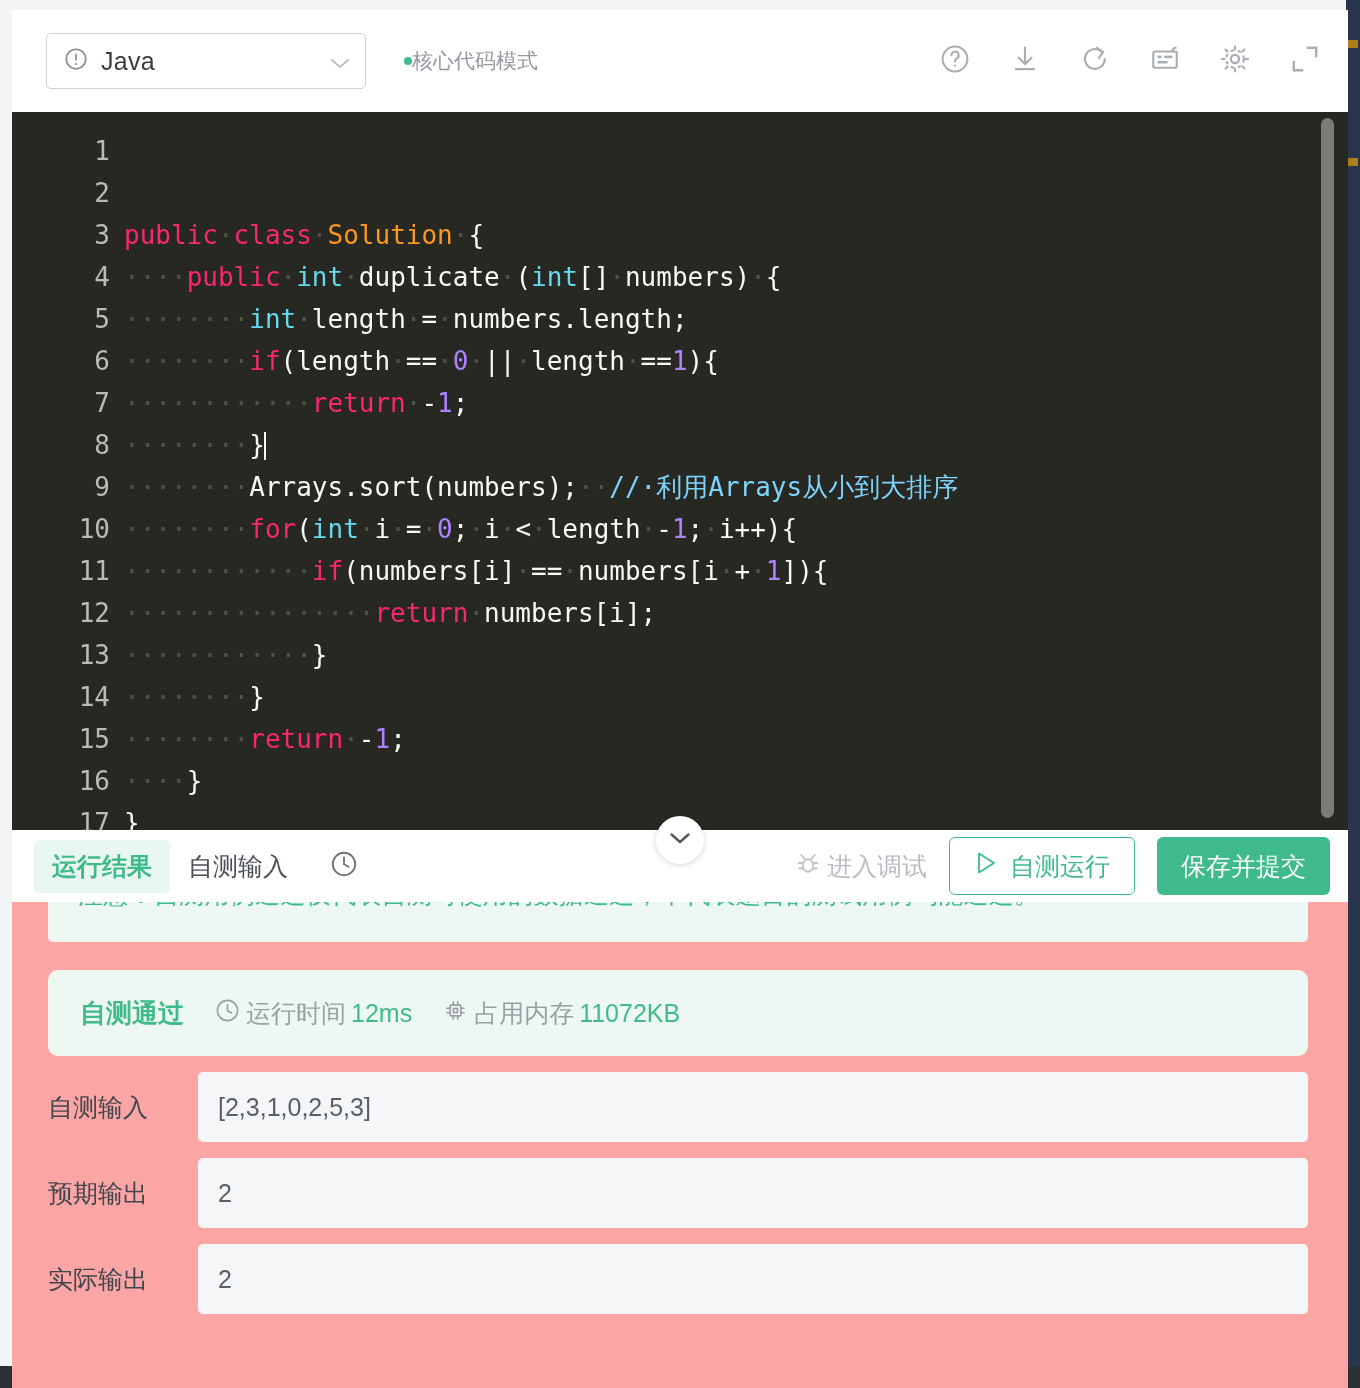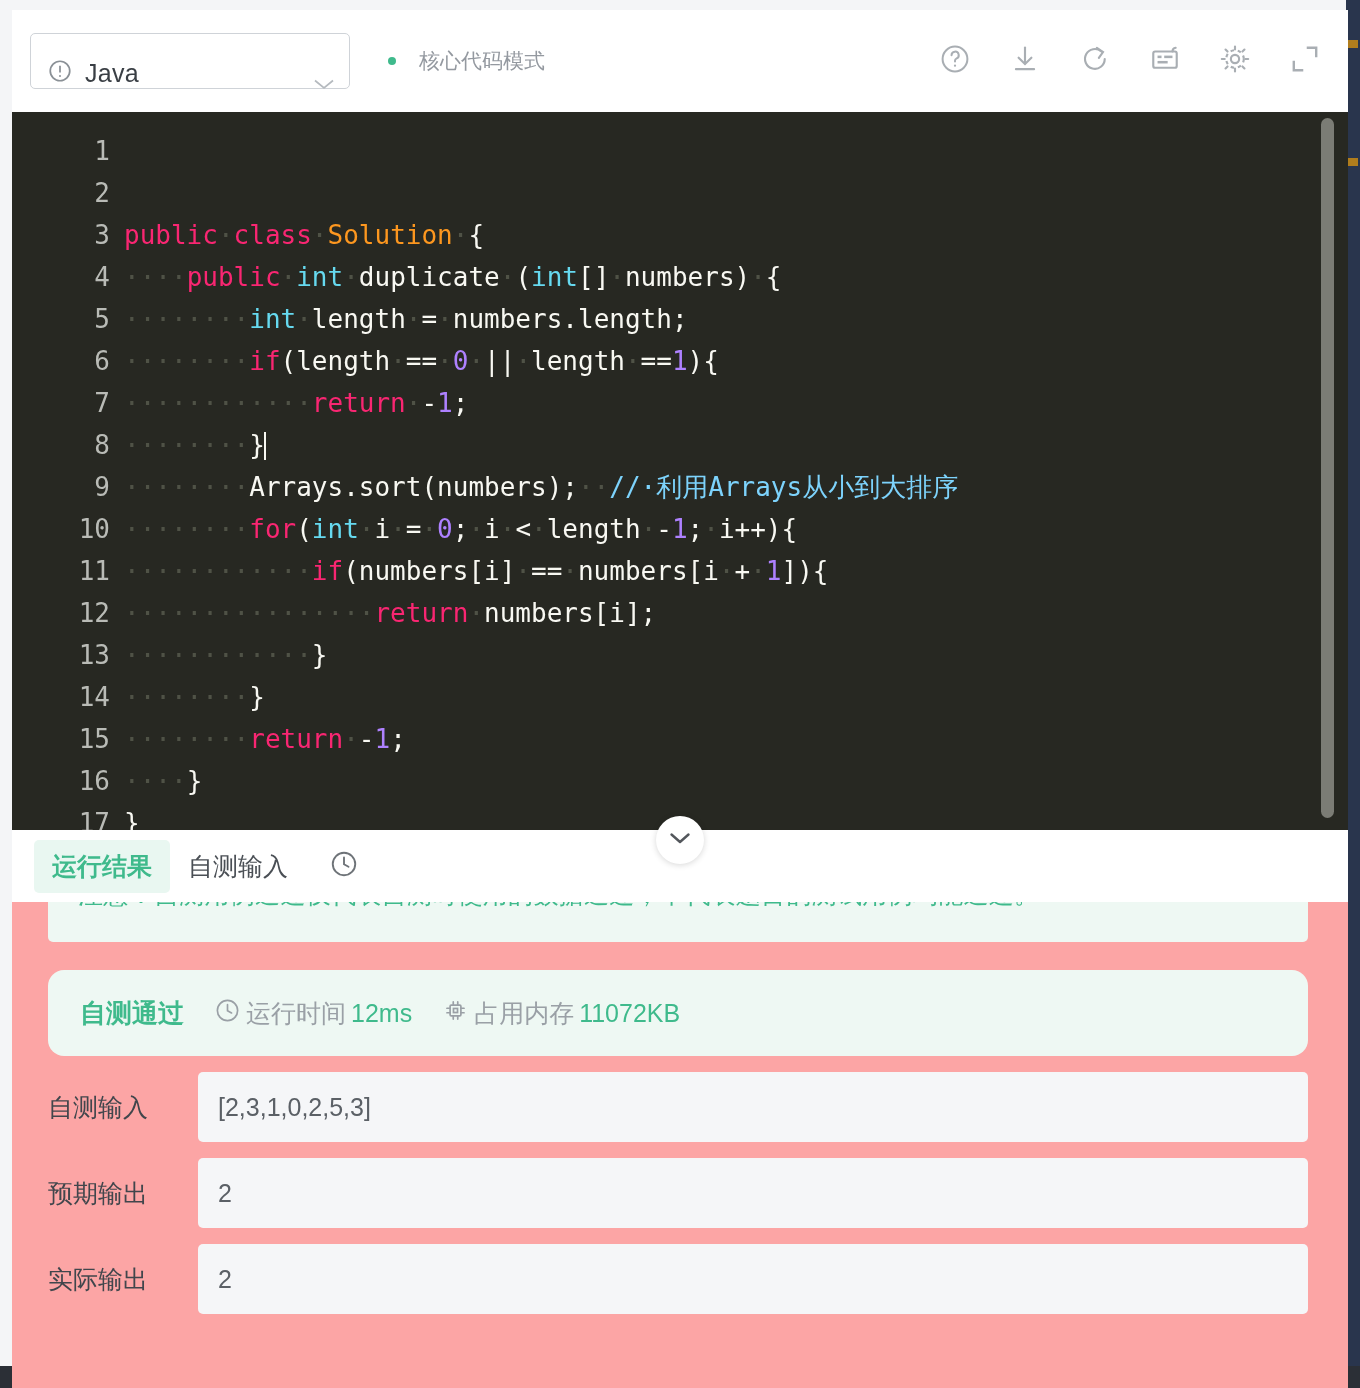--- a/index.html
+++ b/index.html
@@ -73,42 +73,43 @@
     display: flex;
     align-items: center;
     padding: 0 18px 0 18px;
   }
 
   #lang-select {
     width: 320px; height: 56px;
     border: 1px solid #cfd3d8;
     border-radius: 5px;
     display: flex;
-    align-items: flex-end;
+    align-items: center;
     padding: 0 14px 0 16px;
     gap: 12px;
     background: #fff;
+    margin-left: 16px;
   }
   #lang-select .warn-ic { flex: 0 0 auto; }
   #lang-name {
     flex: 1 1 auto;
     font-size: 25px;
     color: #3a3f45;
     letter-spacing: .3px;
   }
   .chev {
     width: 22px; height: 12px;
     flex: 0 0 auto;
   }
 
   #mode-tag {
     margin-left: 38px;
     display: flex;
     align-items: center;
-    gap: 23px;
+    gap: 0;
     font-size: 21px;
     color: #9499a0;
   }
   #mode-dot {
     width: 8px; height: 8px; border-radius: 50%;
     background: #3fba8c;
   }
 
   #toolbar-actions {
     margin-left: auto;
@@ -285,21 +286,21 @@
     font-size: 25px;
     letter-spacing: .3px;
     white-space: nowrap;
     position: relative;
     top: -14px;
   }
 
   #status-box {
     margin-top: 28px;
     background: #eef8f3;
-    border-radius: 16px;
+    border-radius: 10px;
     height: 86px;
     display: flex;
     align-items: center;
     padding: 0 32px;
     gap: 30px;
   }
   #status-label {
     color: #3fba8c;
     font-size: 26px;
     font-weight: bold;
@@ -479,20 +480,44 @@
 
       <div id="history-btn">
         <span>
           <svg width="30" height="30" viewBox="0 0 24 24" fill="none" stroke="#6e7378" stroke-width="1.5" stroke-linecap="round">
             <circle cx="12" cy="12" r="9"></circle>
             <polyline points="12,6.8 12,12.2 15.6,14.2"></polyline>
           </svg>
         </span>
       </div>
 
+      <div id="tabbar-right">
+
+        <div id="debug-btn">
+          <span>
+            <svg width="30" height="30" viewBox="0 0 24 24" fill="none" stroke="#c0c4c9" stroke-width="1.5" stroke-linecap="round">
+              <ellipse cx="12" cy="14" rx="4.2" ry="5"></ellipse>
+              <path d="M9 8.4 6.6 5.6M15 8.4 17.4 5.6"></path>
+              <path d="M7.8 12H4.6M16.2 12h3.2M7.8 16.4H4.9M16.2 16.4h2.9"></path>
+            </svg>
+          </span>
+          <span>进入调试</span>
+        </div>
+
+        <div id="run-btn">
+          <span>
+            <svg width="24" height="26" viewBox="0 0 24 26" fill="none" stroke="#3fba8c" stroke-width="1.8" stroke-linejoin="round">
+              <polygon points="5,3.6 20,13 5,22.4"></polygon>
+            </svg>
+          </span>
+          <span>自测运行</span>
+        </div>
+
+        <button id="submit-btn">保存并提交</button>
+      </div>
     </div>
 
     <div id="result-scroll">
 
       <div id="notice-box">
         <div id="notice-text">注意：自测用例通过仅代表自测时使用的数据通过，不代表题目的测试用例均能通过。</div>
       </div>
 
       <div id="status-box">
         <span id="status-label">自测通过</span>

